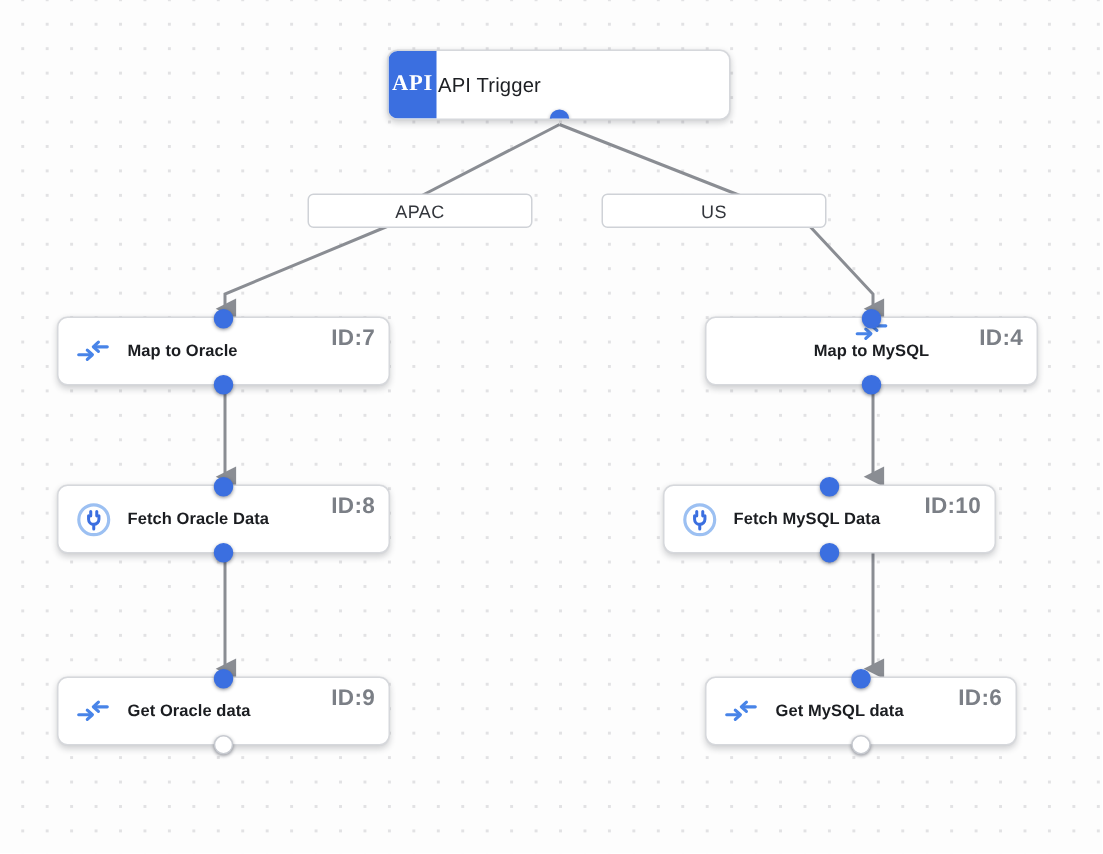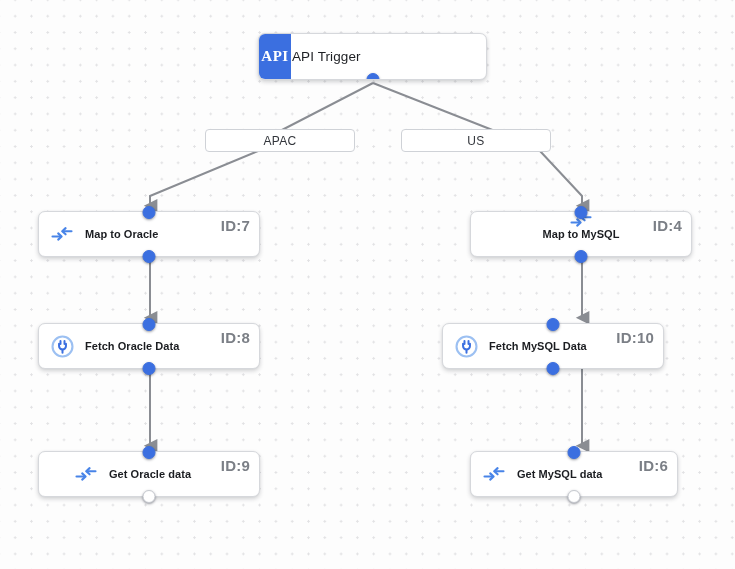--- a/index.html
+++ b/index.html
@@ -198,21 +198,21 @@
         <path d="M12,15.3 V18.4" stroke="#3b6fe0" stroke-width="2.1" stroke-linecap="round"></path>
         <path d="M9.9,6.3 V9.3 M14.1,6.3 V9.3" stroke="#3b6fe0" stroke-width="2.1" stroke-linecap="round"></path>
       </svg>
     </div>
     <div class="node-label">Fetch Oracle Data</div>
     <div class="node-id">ID:8</div>
     <div class="handle filled in"></div>
     <div class="handle filled out"></div>
   </div>
 
-  <div class="node" style="left:38px; top:451px; width:222px; height:46px;padding-left:24px;">
+  <div class="node" style="left:38px; top:451px; width:222px; height:46px;">
     <div class="node-icon">
       <svg width="22" height="16" viewBox="0 0 22 16">
         <path d="M1.5,10.5 H9" stroke="#4884e8" stroke-width="2.1" fill="none" stroke-linecap="round"></path>
         <path d="M7.2,7.4 L10.6,10.5 L7.2,13.6" stroke="#4884e8" stroke-width="2.1" fill="none" stroke-linecap="round" stroke-linejoin="round"></path>
         <path d="M20.5,5.2 H12.6" stroke="#4884e8" stroke-width="2.1" fill="none" stroke-linecap="round"></path>
         <path d="M14.6,2.1 L11.2,5.2 L14.6,8.3" stroke="#4884e8" stroke-width="2.1" fill="none" stroke-linecap="round" stroke-linejoin="round"></path>
       </svg>
     </div>
     <div class="node-label">Get Oracle data</div>
     <div class="node-id">ID:9</div>

